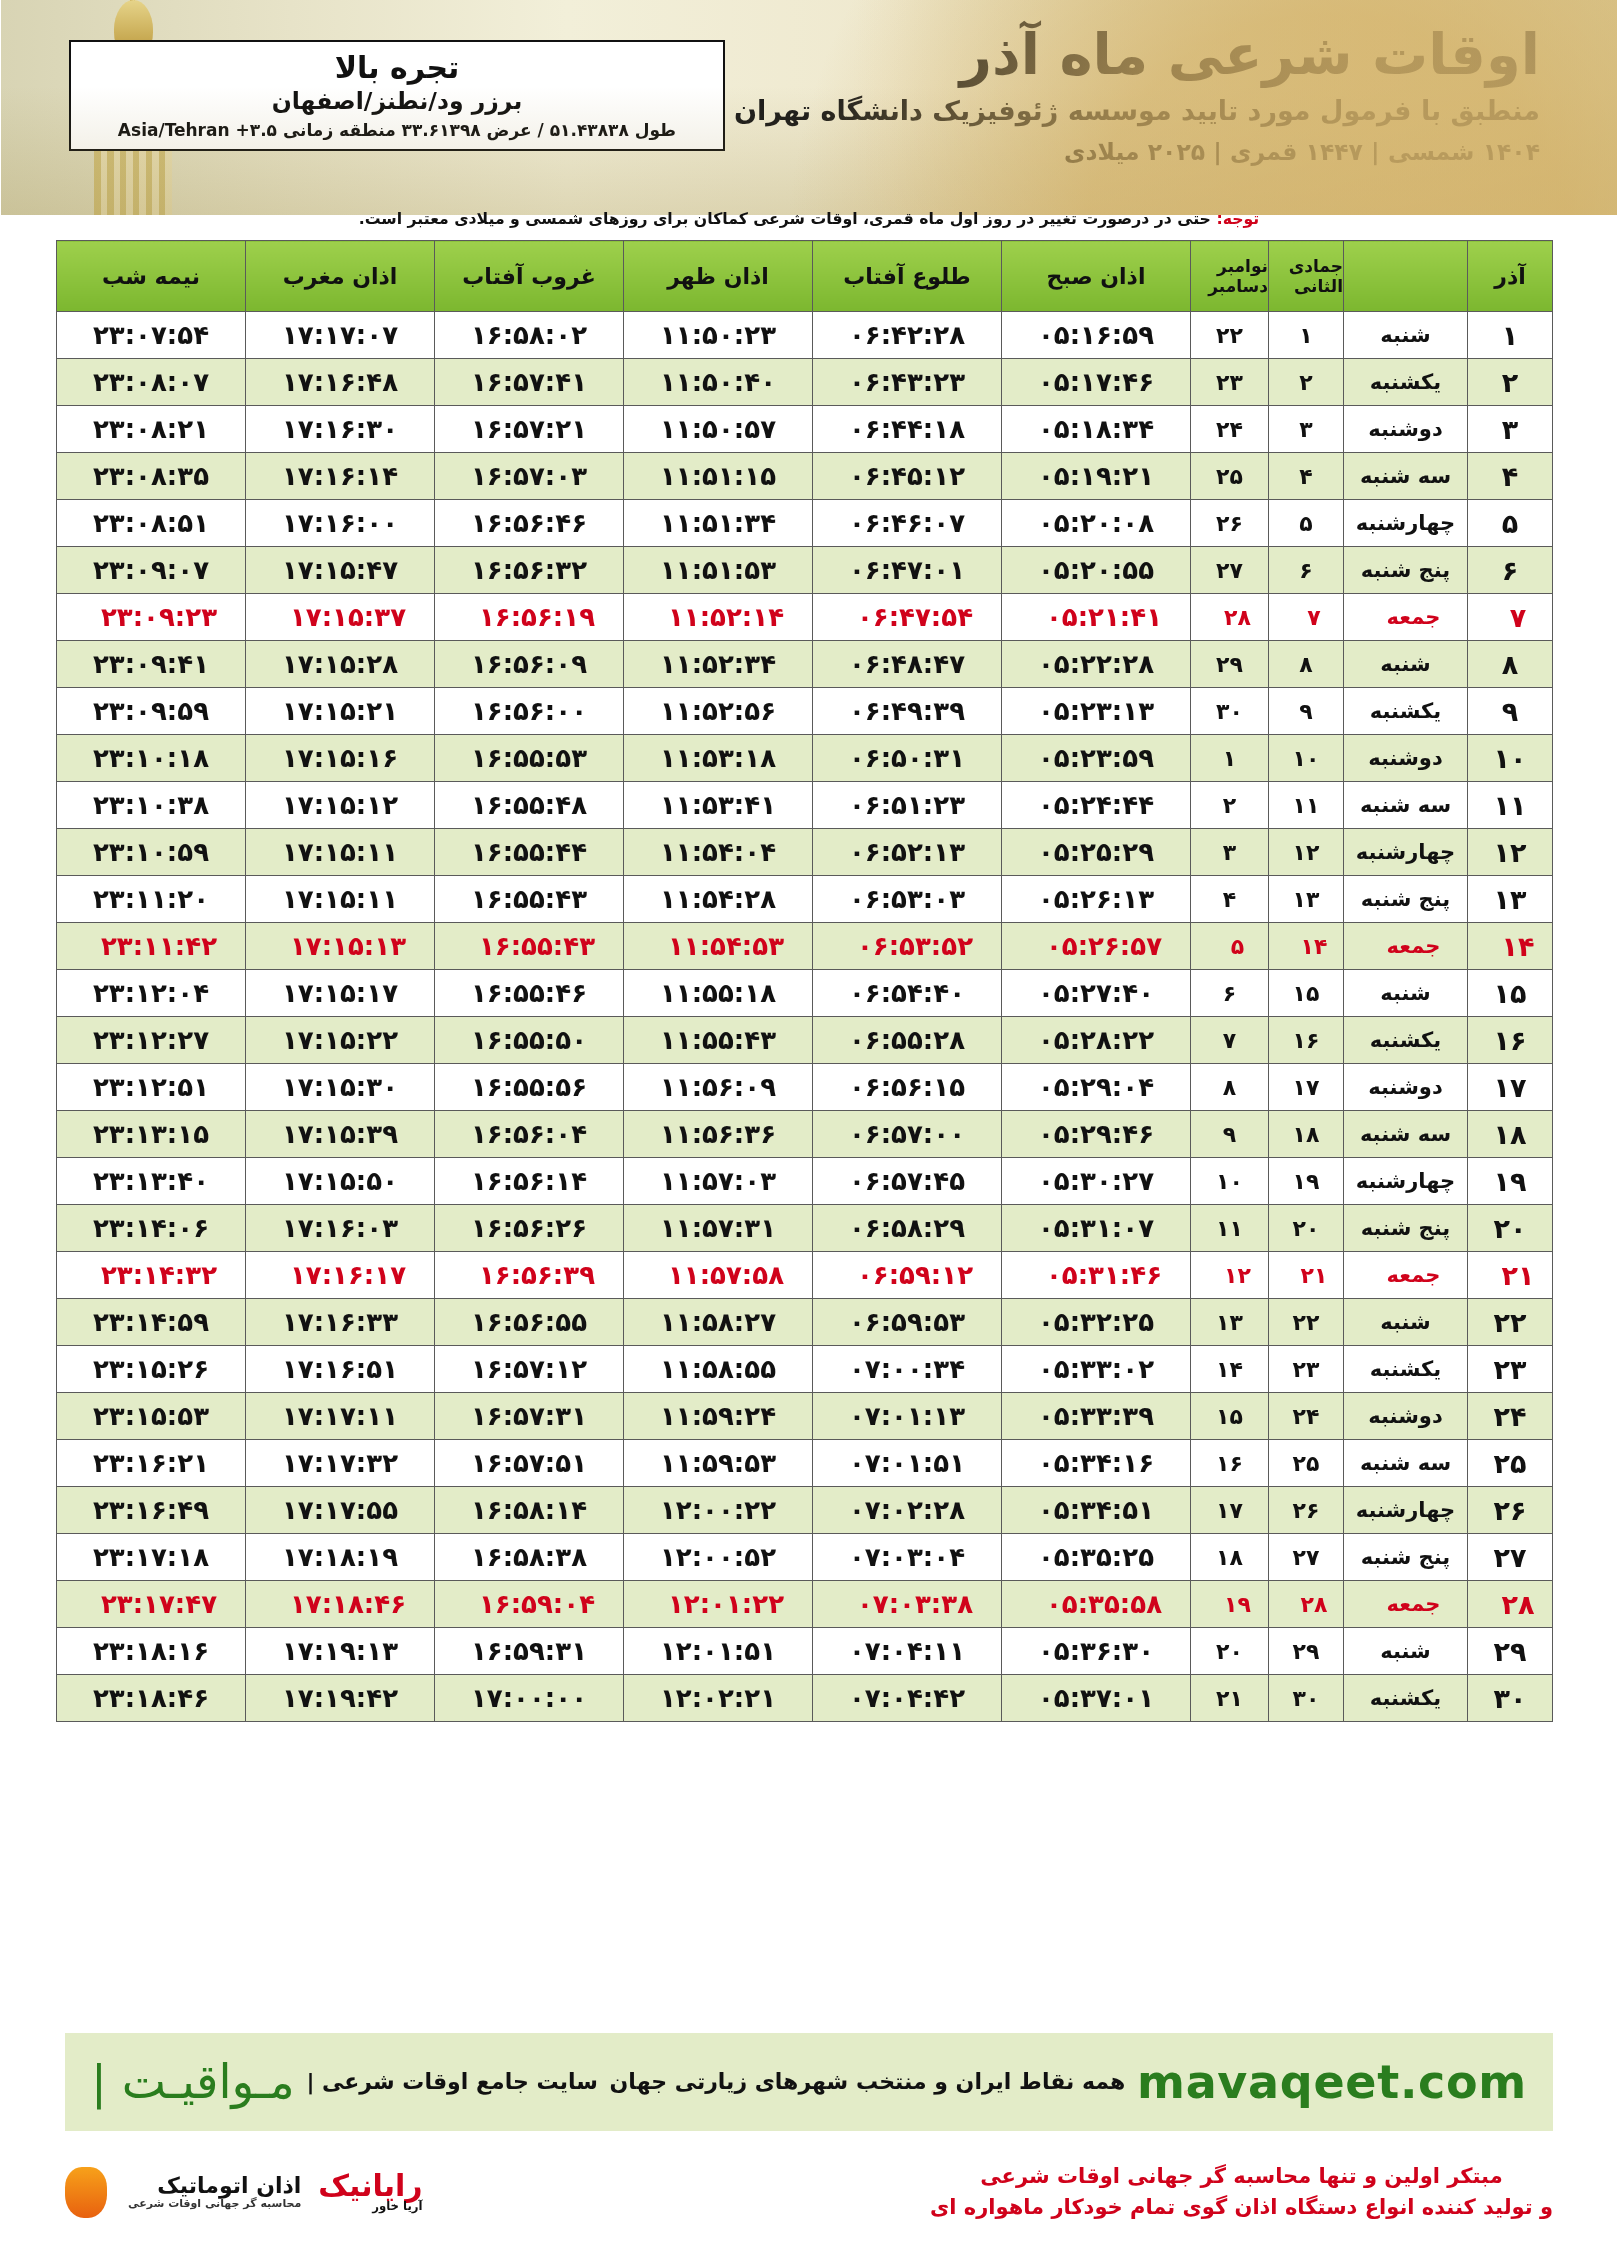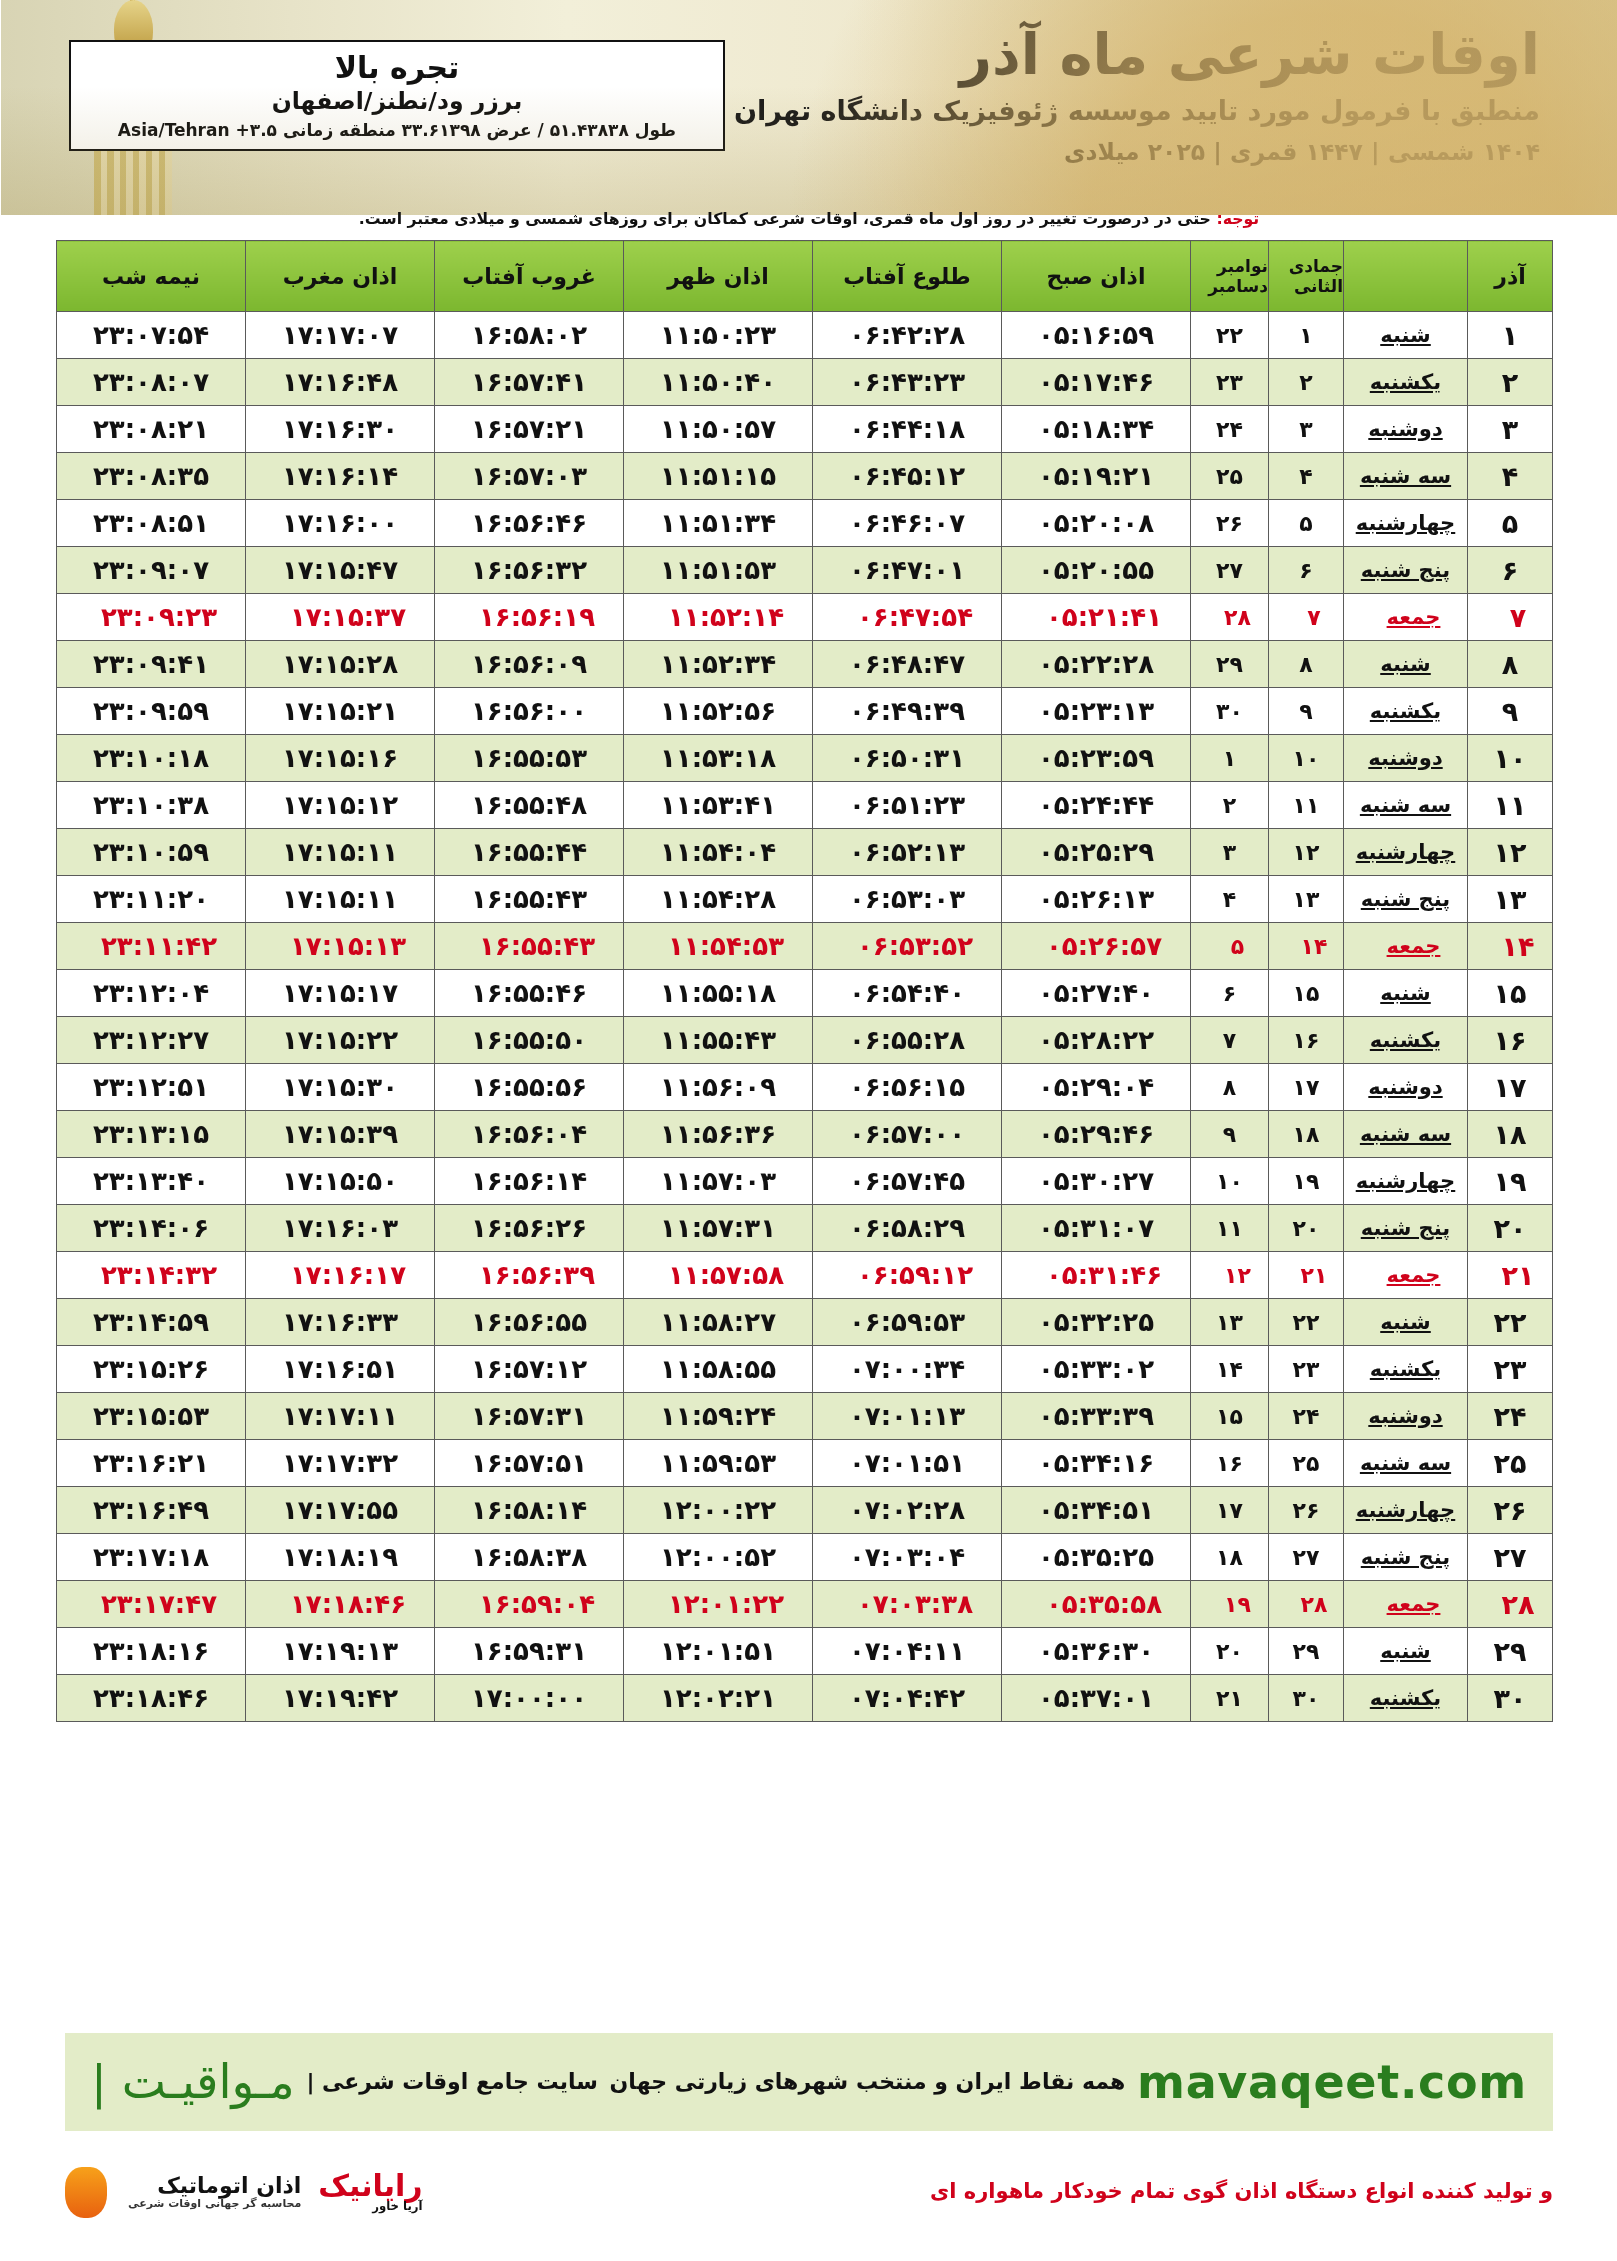--- a/index.html
+++ b/index.html
@@ -86,21 +86,21 @@
     background:linear-gradient(180deg,#9ed04c,#7cb72f);
     font-size:22px;
     height:70px;
     position:relative;
   }
   thead th.small{font-size:17px;padding-left:45px;}
   tbody tr td{background:#ffffff;}
   tbody tr.alt td{background:#e3ecc8;}
   tbody tr.fri td{color:#d0021b;padding-left:16px;}
   td.daycol{font-size:27px;}
-  td.wd{font-size:21px;text-decoration:underline;}
+  td.wd{font-size:21px;}
   td.sm{font-size:22px;}
   col.c-az{width:85px;}
   col.c-wd{width:124px;}
   col.c-g1{width:75px;}
   col.c-g2{width:78px;}
   col.c-t{width:189px;}
   
   thead th:not(:first-child):before{
     content:"";position:absolute;right:-0.7px;top:0;bottom:0;width:0;
   }
@@ -558,20 +558,21 @@
     <div class="site">mavaqeet.com</div>
     <div class="mid">
       <span>همه نقاط ایران و منتخب شهرهای زیارتی جهان</span>
     </div>
     <div class="mid">سایت جامع اوقات شرعی |</div>
     <div class="brand">مـواقیـت |</div>
   </div>
 
   <div class="fbot">
     <div class="claim">
+      <div>مبتکر اولین و تنها محاسبه گر جهانی اوقات شرعی</div>
       <div>و تولید کننده انواع دستگاه اذان گوی تمام خودکار ماهواره ای</div>
     </div>
     <div class="logos">
       <div class="logo-ray">
         <span>رایانیک</span>
         <small>آریا خاور</small>
       </div>
       <div class="logo-az">
         <div class="txt">
           <span>اذان اتوماتیک</span>

